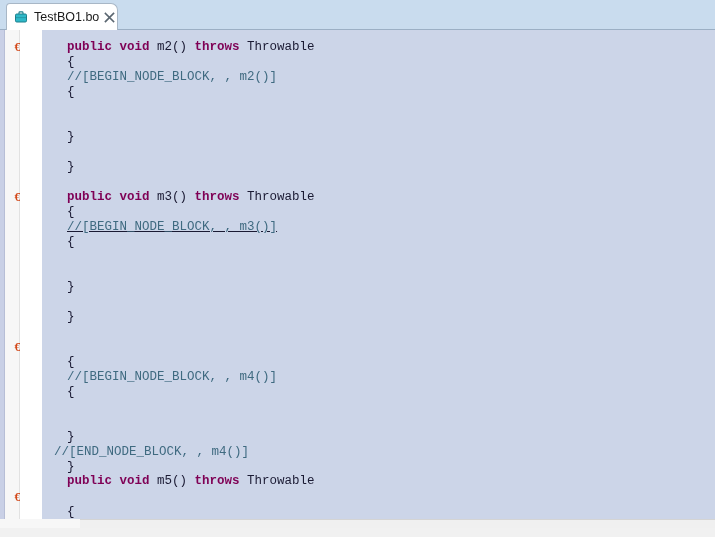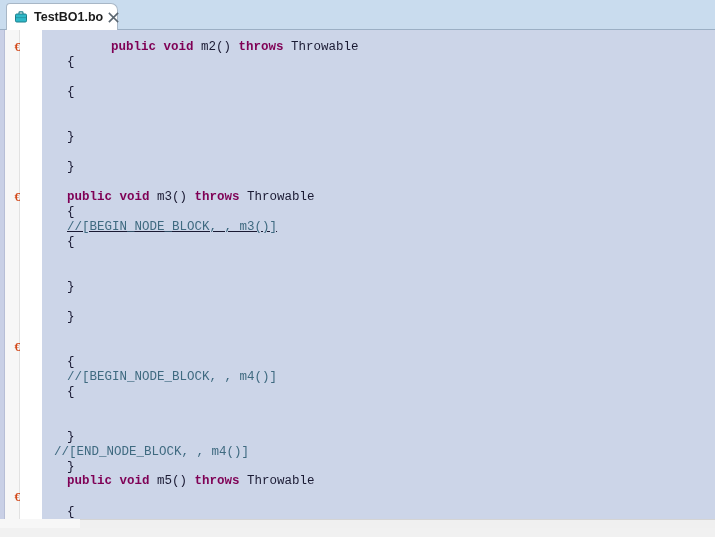--- a/index.html
+++ b/index.html
@@ -56,21 +56,20 @@
     flex: 0 0 16px;
     position: relative;
     margin-right: 5px;
   }
   .tab-label {
     font-family: "Liberation Sans", sans-serif;
     font-size: 12.5px;
     color: #1b1b1b;
     white-space: nowrap;
     letter-spacing: 0px;
-    font-weight: bold;
   }
   .tab-close {
     margin-left: 5px;
     width: 11px;
     height: 11px;
     flex: 0 0 11px;
     position: relative;
   }
 
   
@@ -232,22 +231,23 @@
             <circle cx="6.5" cy="6.5" r="5.2" fill="#dfe6f2" stroke="#7e8ba8" stroke-width="1"></circle>
             <path d="M4 6.5 H9" stroke="#48566f" stroke-width="1.3" stroke-linecap="round"></path>
           </svg></div>
         <div class="fold-toggle" style="top: 461px;"><svg width="13" height="13" viewBox="0 0 13 13">
             <circle cx="6.5" cy="6.5" r="5.2" fill="#dfe6f2" stroke="#7e8ba8" stroke-width="1"></circle>
             <path d="M4 6.5 H9" stroke="#48566f" stroke-width="1.3" stroke-linecap="round"></path>
           </svg></div>
       </div>
 
     <div id="code-surface">
-        <div class="code-line" style="top: 10px; margin-left: 44px;"><span class="kw">public void </span><span class="id">m2() </span><span class="kw">throws </span><span class="id">Throwable</span></div>
+        <div class="code-line" style="top: 10px;"><span class="kw">public void </span><span class="id">m2() </span><span class="kw">throws </span><span class="id">Throwable</span></div>
         <div class="code-line" style="top: 25px;"><span class="pn">{</span></div>
+        <div class="code-line" style="top: 40px;"><span class="cm">//[BEGIN_NODE_BLOCK, , m2()]</span></div>
         <div class="code-line" style="top: 55px;"><span class="pn">{</span></div>
         <div class="code-line" style="top: 70px;"></div>
         <div class="code-line" style="top: 85px;"></div>
         <div class="code-line" style="top: 100px;"><span class="pn">}</span></div>
         <div class="code-line" style="top: 130px;"><span class="pn">}</span></div>
         <div class="code-line" style="top: 145px;"></div>
         <div class="code-line" style="top: 160px;"><span class="kw">public void </span><span class="id">m3() </span><span class="kw">throws </span><span class="id">Throwable</span></div>
         <div class="code-line" style="top: 175px;"><span class="pn">{</span></div>
         <div class="code-line" style="top: 190px; text-decoration: underline;"><span class="cm">//[BEGIN_NODE_BLOCK, , m3()]</span></div>
         <div class="code-line" style="top: 205px;"><span class="pn">{</span></div>

